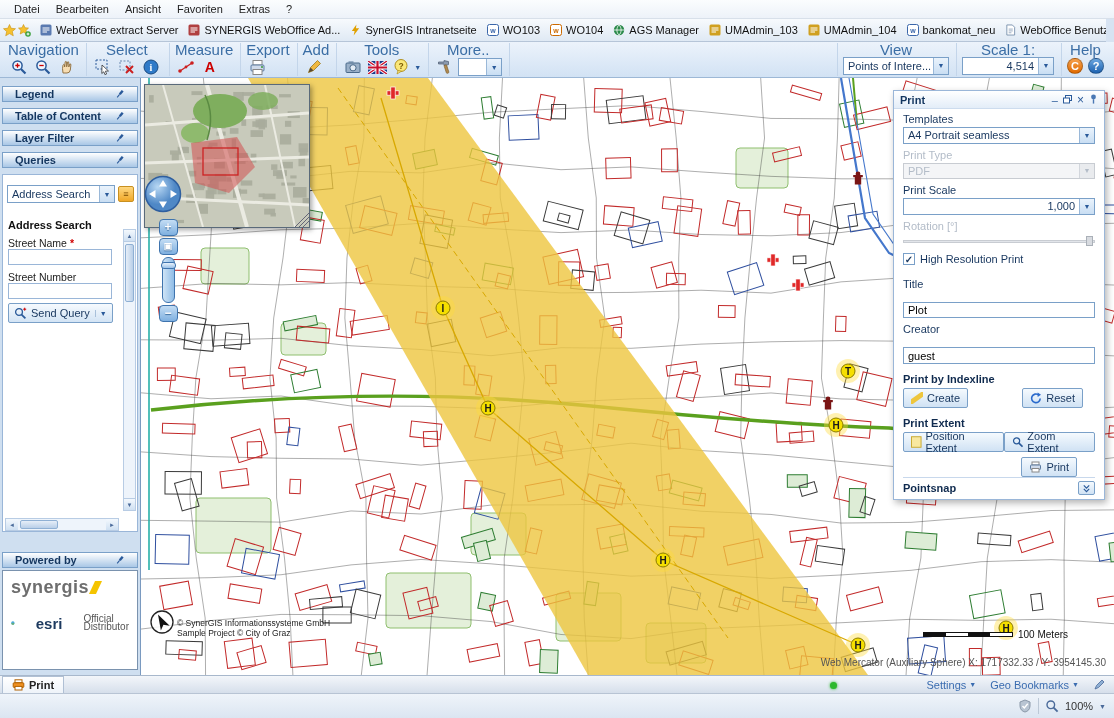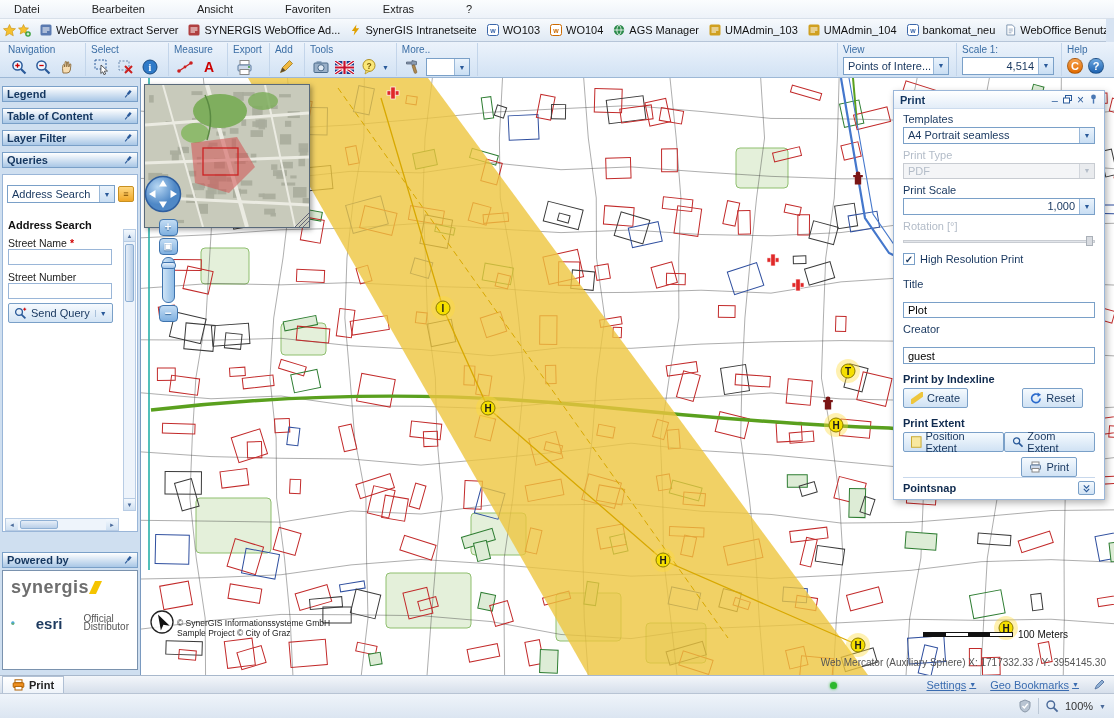--- a/index.html
+++ b/index.html
@@ -13,38 +13,38 @@
 
   
   .favbar { position:absolute; top:19px; left:0; right:8px; height:23px; background:linear-gradient(#f7fafd,#dfe9f4); border-bottom:1px solid #b6c5d8; display:flex; align-items:center; padding:0 3px; white-space:nowrap; overflow:hidden; }
   .favlead { display:flex; align-items:center; gap:2px; margin-right:4px; }
   .favitem { display:inline-flex; align-items:center; gap:4px; padding:2px 5px; border-radius:2px; color:#111; }
   .favitem svg { flex:0 0 auto; }
 
   
   .toolbar { position:absolute; top:42px; left:0; right:0; height:36px; background:linear-gradient(#ecf3fb,#d2e2f4); border-bottom:1px solid #9db8d6; display:flex; align-items:stretch; padding:1px 3px; }
   .tgroup { padding:1px 7px 1px 5px; border-right:1px solid #c3d5ea; display:flex; flex-direction:column; }
-  .tlabel { font-size:10px; color:#3b6ea5; height:12px; line-height:12px; }
+  .tlabel { font-size:15px; color:#3b6ea5; height:12px; line-height:12px;text-align:center; }
   .ticons { display:flex; align-items:center; gap:2px; flex:1; }
   .tbtn { min-width:22px; height:22px; display:inline-flex; align-items:center; justify-content:center; border-radius:2px; }
   .tsep-spacer { flex:1; }
   .dd { display:flex; align-items:stretch; border:1px solid #7aa0c8; background:#fff; height:18px; }
   .dd .ddval { flex:1; padding:2px 4px; overflow:hidden; white-space:nowrap; color:#17365e; }
   .dd .ddarrow { width:15px; display:grid; place-items:center; font-size:7px; color:#2a5a9a; background:linear-gradient(#eaf3fc,#c9def3); border-left:1px solid #9ab8d8; }
   .dd.num .ddval { text-align:right; }
   .roundbtn { width:16px; height:16px; border-radius:50%; color:#fff; font-weight:bold; font-size:11px; display:grid; place-items:center; border:1px solid rgba(0,0,0,.25); }
   .helpC { background:linear-gradient(#f6a14c,#e06a00); }
   .helpQ { background:linear-gradient(#6aa6e0,#1d62b0); }
 
   
   .workspace { position:absolute; top:78px; left:0; right:0; bottom:43px; background:#cfdff0; }
 
   
   .sidebar { position:absolute; left:0; top:0; width:140px; height:100%; }
-  .phdr { position:absolute; left:2px; width:136px; height:16px; background:linear-gradient(#ffffff,#a9c7e6); border:1px solid #7aa0c8; display:flex; align-items:center; justify-content:space-between; padding:0 4px; font-weight:bold; color:#14365f; }
+  .phdr { position:absolute; left:2px; width:136px; height:16px; background:linear-gradient(#ffffff,#a9c7e6); border:1px solid #7aa0c8; display:flex; align-items:center; justify-content:space-between; padding:0 12px; font-weight:bold; color:#14365f; }
   .querybox { position:absolute; left:2px; top:96px; width:136px; height:358px; background:#fff; border:1px solid #9ab6d8; }
   .qrow { position:absolute; left:4px; top:10px; display:flex; gap:3px; align-items:center; }
   .qrow .dd { width:108px; }
   .qtool { width:16px; height:16px; border:1px solid #c89020; background:linear-gradient(#ffd880,#f0a828); border-radius:2px; display:grid; place-items:center; font-size:9px; color:#7a4a00; }
   .qtitle { position:absolute; left:5px; top:44px; font-weight:bold; color:#111; }
   .flabel { position:absolute; left:5px; font-size:10.5px; color:#222; }
   .finput { position:absolute; left:5px; width:104px; height:16px; border:1px solid #9ab6d8; font-family:"Liberation Sans",sans-serif; font-size:11px; padding:0 3px; }
   .req { color:#d00000; font-weight:bold; }
   .sendbtn { position:absolute; left:5px; top:128px; height:20px; display:inline-flex; align-items:center; gap:4px; padding:0 5px; border:1px solid #7aa0c8; border-radius:2px; background:linear-gradient(#f6fafe,#d3e4f5); color:#17365e; }
   .sendbtn .caret { font-size:7px; color:#2a5a9a; border-left:1px solid #a8c0da; padding-left:4px; margin-left:1px; }
@@ -107,35 +107,35 @@
   .ppbtnrow.end { justify-content:flex-end; padding-right:18px; margin-top:5px; }
   .pbtn { display:inline-flex; align-items:center; gap:4px; height:20px; padding:0 7px; border:1px solid #7aa0c8; border-radius:2px; background:linear-gradient(#f5fafe,#d0e2f4); color:#17365e; }
   .pp-footer { margin-top:auto; border-top:1px solid #c8d8ec; padding-top:3px; display:flex; align-items:center; justify-content:space-between; }
   .pp-footer .fbtn { width:17px; height:14px; border:1px solid #7aa0c8; border-radius:2px; background:linear-gradient(#f5fafe,#d0e2f4); display:grid; place-items:center; }
 
   
   .apptabs { position:absolute; left:0; right:0; bottom:25px; height:18px; background:linear-gradient(#f3f6fa,#d6dfeb); border-top:1px solid #a8b8cc; display:flex; align-items:center; }
   .printtab { display:flex; align-items:center; gap:4px; height:17px; margin-left:2px; padding:0 9px; background:linear-gradient(#ffffff,#eef3f9); border:1px solid #b0c0d4; border-bottom:none; font-weight:bold; color:#222; }
   .statusdot { position:absolute; left:830px; top:6px; width:7px; height:7px; border-radius:50%; background:#2db82d; box-shadow:0 0 3px #2db82d; }
   .tabsright { margin-left:auto; display:flex; align-items:center; gap:14px; padding-right:8px; color:#3a6cb0; }
-  .tablink { display:flex; align-items:center; gap:3px;text-decoration:underline; }
+  .tablink { display:flex; align-items:center; gap:3px; }
   .tablink .caret { font-size:7px; }
 
   
   .iebar { position:absolute; left:0; right:0; bottom:0; height:25px; background:linear-gradient(#eff4fa,#dbe5f1); border-top:1px solid #b8c4d4; display:flex; align-items:center; }
   .ieright { margin-left:auto; display:flex; align-items:center; gap:6px; padding-right:8px; color:#333; }
   .ievr { width:1px; height:16px; background:#bcc8d6; }
 </style>
 </head>
 <body>
 
 <div class="app">
 
   <div class="menubar">
-    <span style="display:flex;gap:36px;">
+    <span style="display:flex;">
         <span class="mitem">Datei</span>
         <span class="mitem">Bearbeiten</span>
         <span class="mitem">Ansicht</span>
         <span class="mitem">Favoriten</span>
         <span class="mitem">Extras</span>
         <span class="mitem">?</span>
       </span>
   </div>
 
   <div class="favbar">

